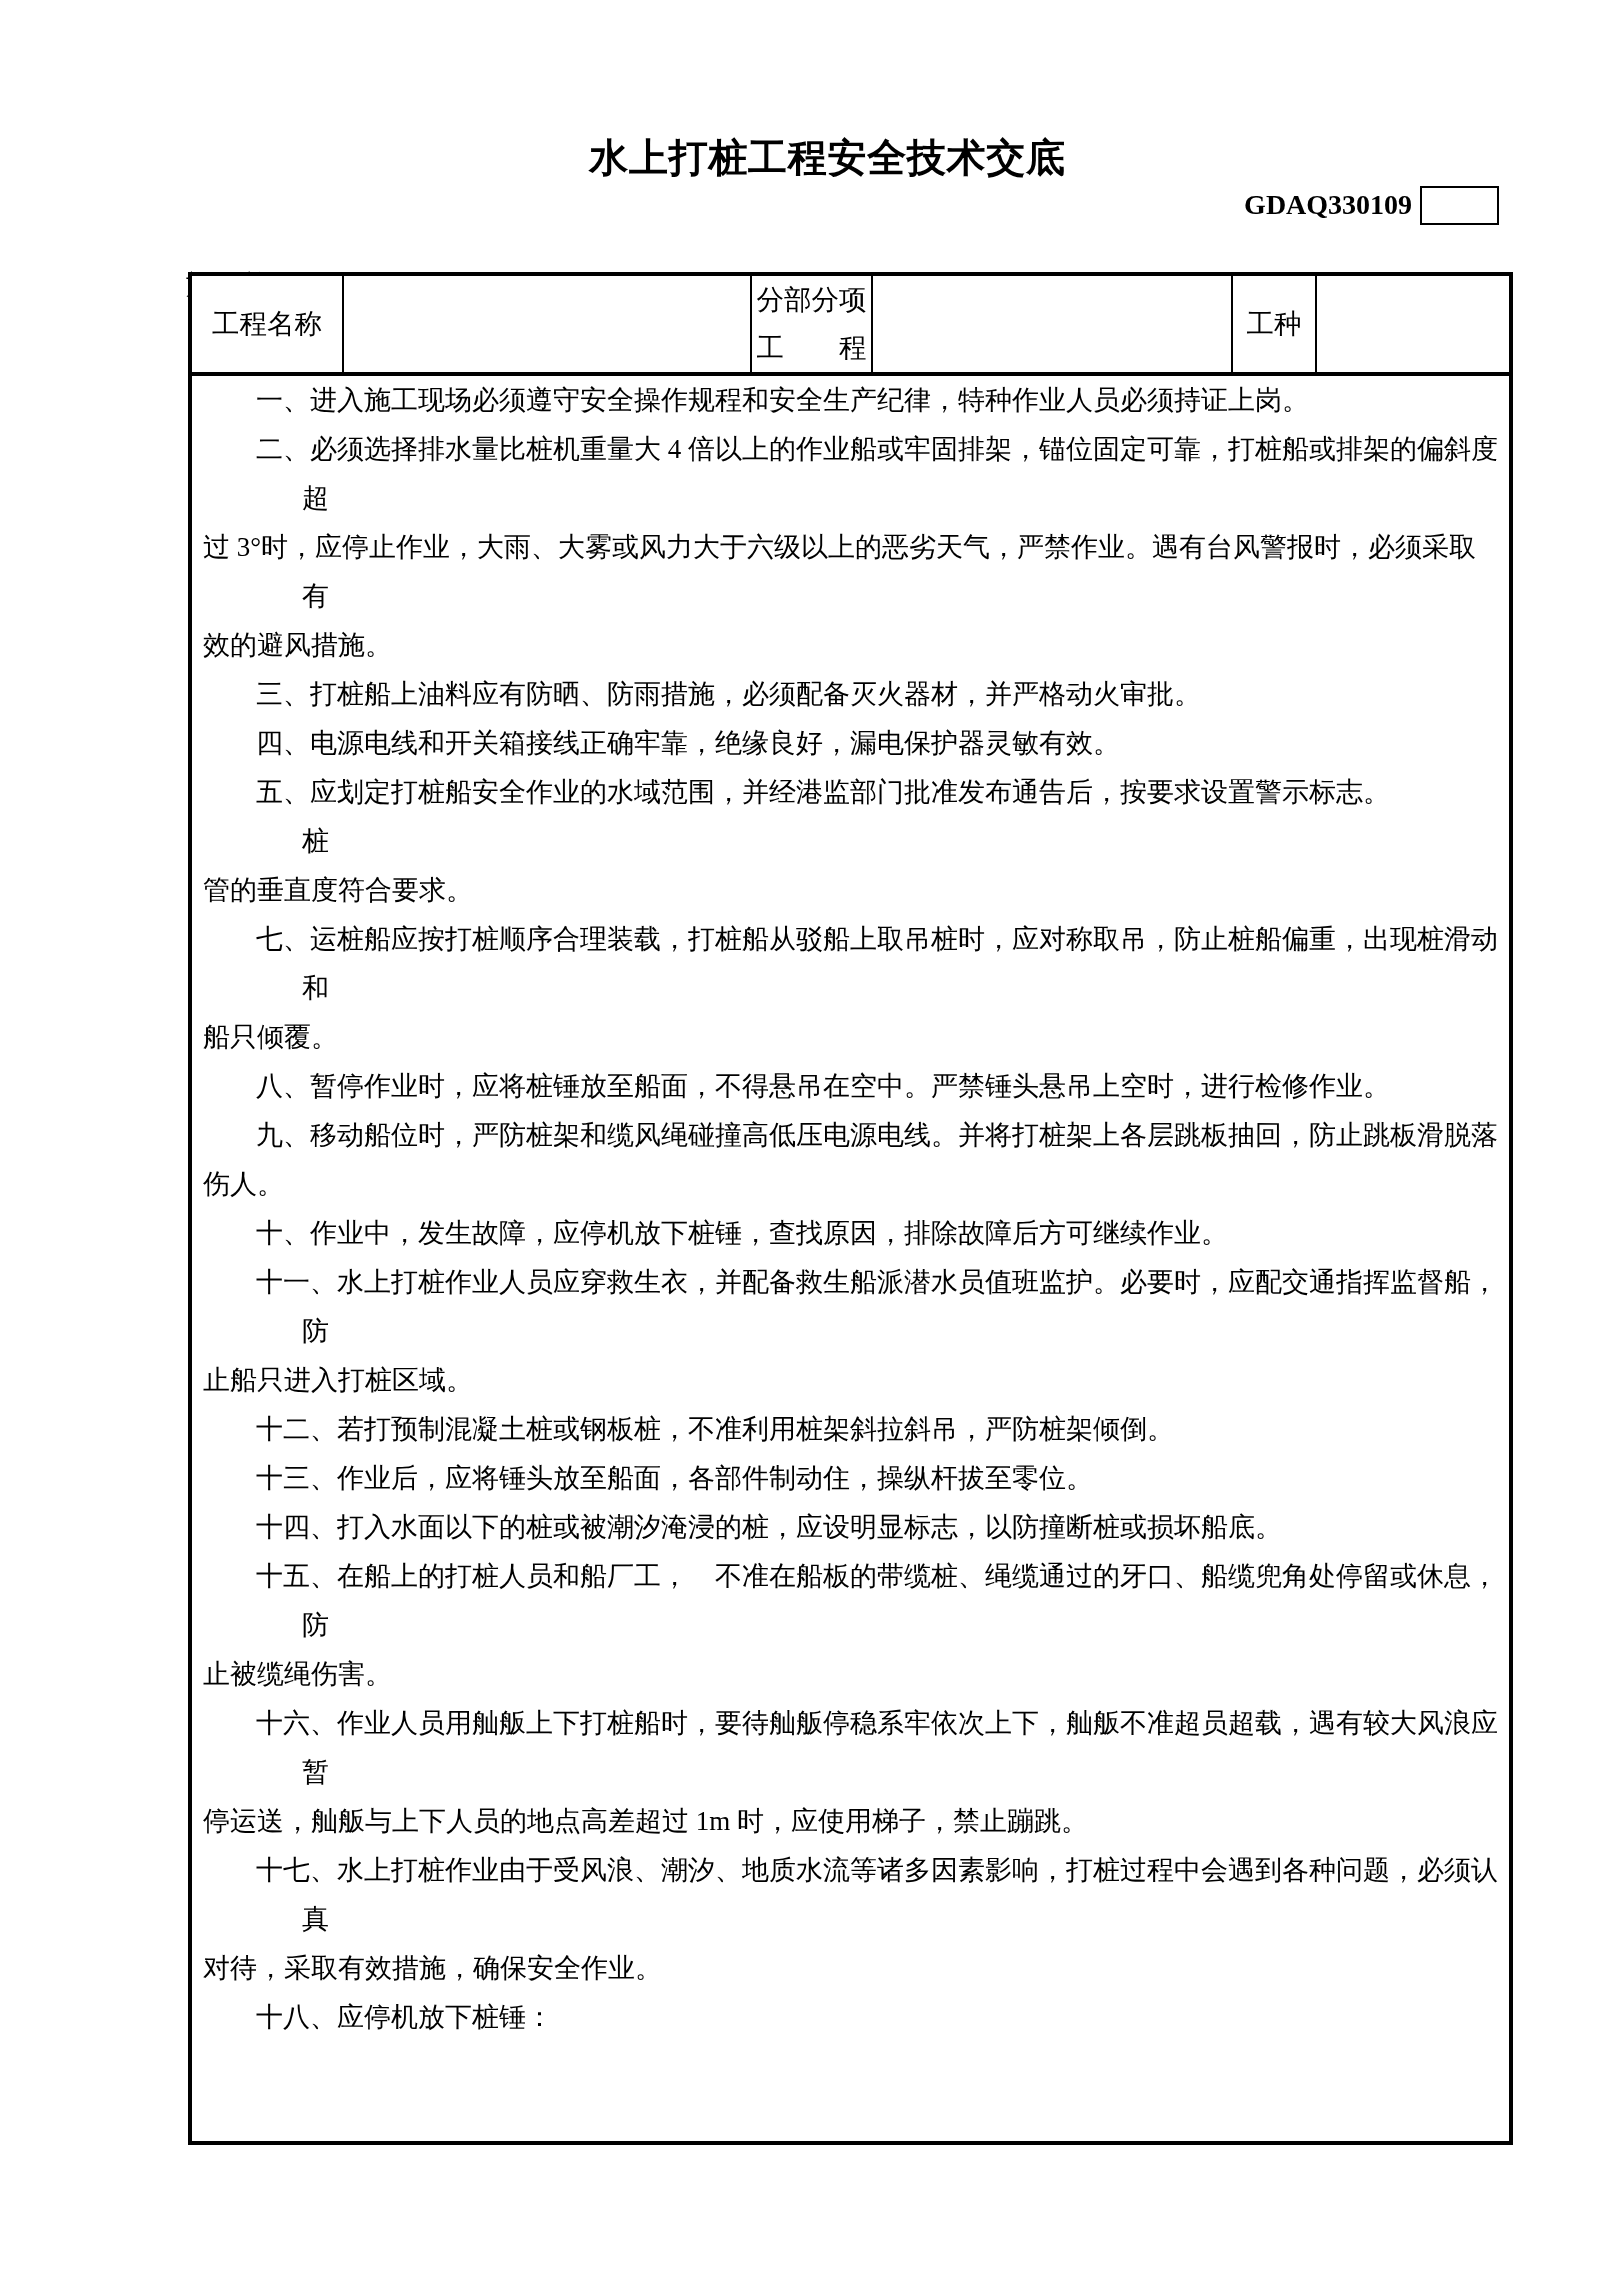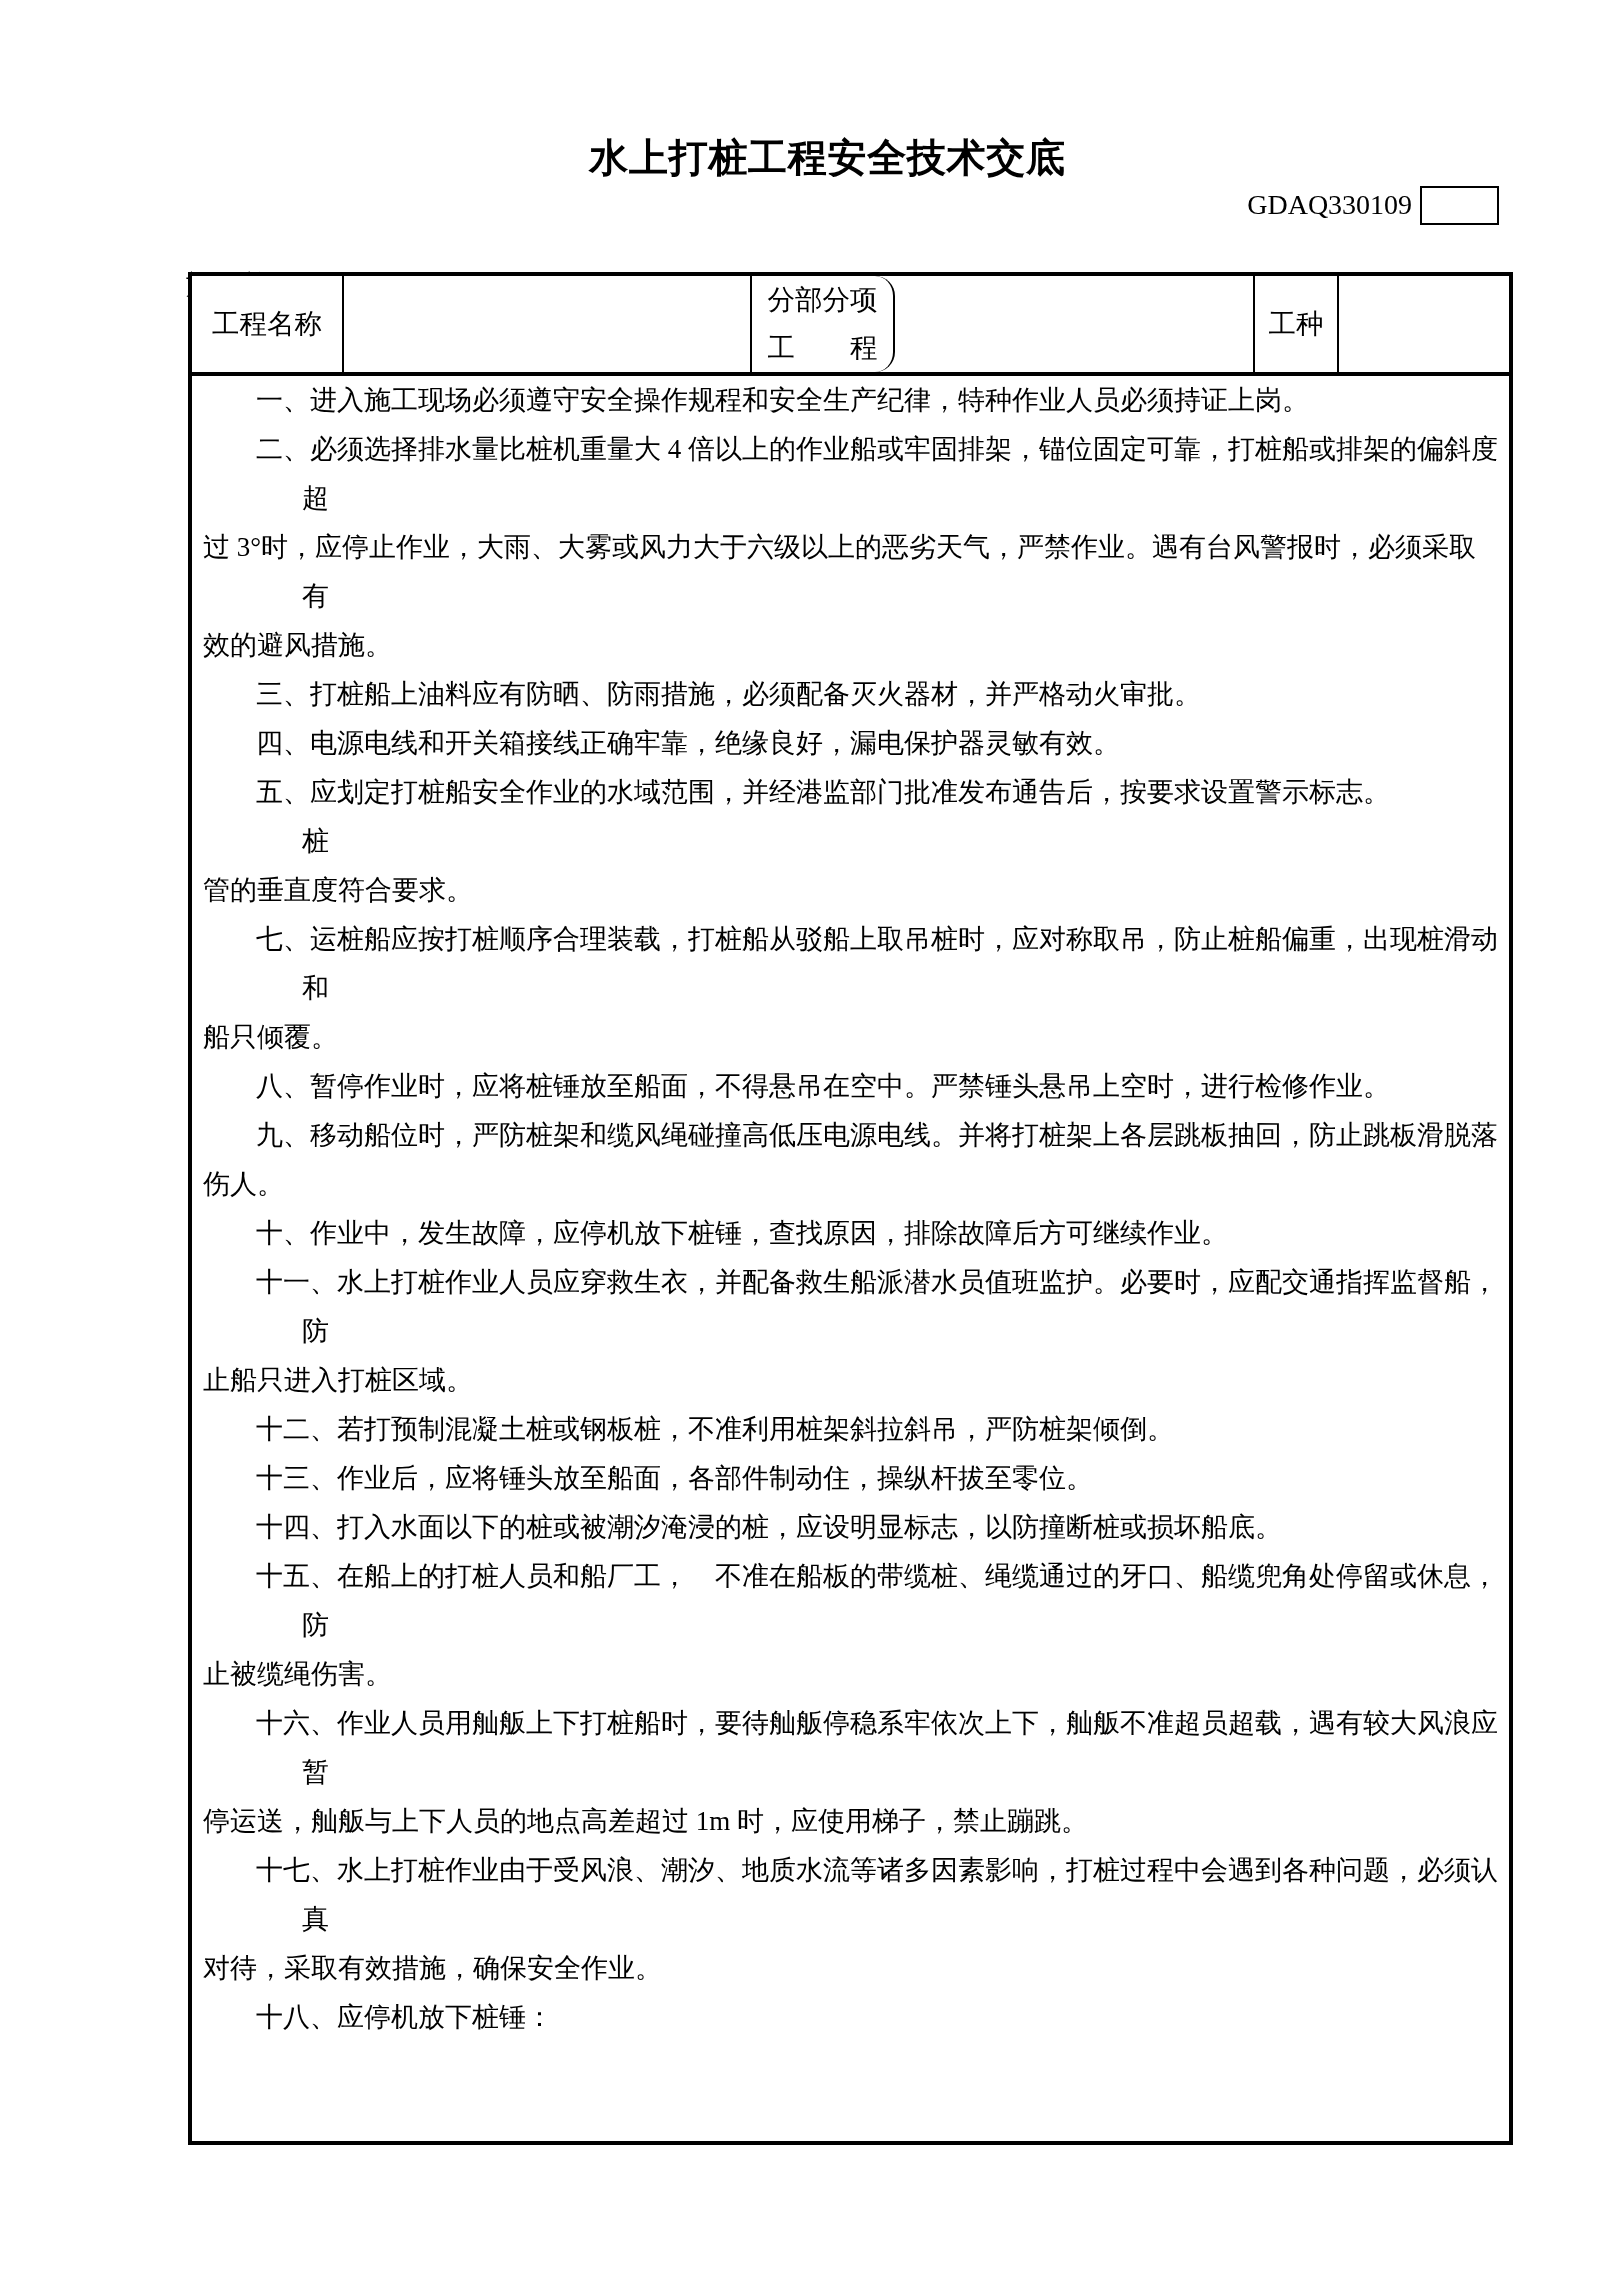--- a/index.html
+++ b/index.html
@@ -24,20 +24,21 @@
     font-size: 39px;
     line-height: 47px;
     letter-spacing: 0.7px;
   }
   .code-row {
     position: absolute;
     top: 185px;
     right: 124px;
     display: flex;
     align-items: center;
+    font-weight: bold;
   }
   .code-text {
     font-family: "Liberation Serif", serif;
     font-size: 28px;
     line-height: 40px;
     margin-right: 7.9px;
   }
   .code-box {
     width: 75px;
     height: 35px;
@@ -70,21 +71,21 @@
     height: 96px;
     border-right: 2.6px solid #000000;
     font-size: 27.5px;
     text-align: center;
     overflow: hidden;
   }
   .hcell.single { line-height: 96px; }
   .hcell.double { line-height: 48px; padding-top: 0; }
   .c1 { width: 152px; text-align: center; }
   .c2 { width: 408px; }
-  .c3 { width: 143px; border-radius: 20px; }
+  .c3 { width: 121px; }
   .c4 { width: 360px; }
   .c5 { width: 84px; }
   .c6 { width: 160px; border-right: none; }
   .tbody {
     box-sizing: border-box;
     height: 1765px;
     padding: 0 1px 0 11px;
     font-size: 27px;
     line-height: 49px;
   }

